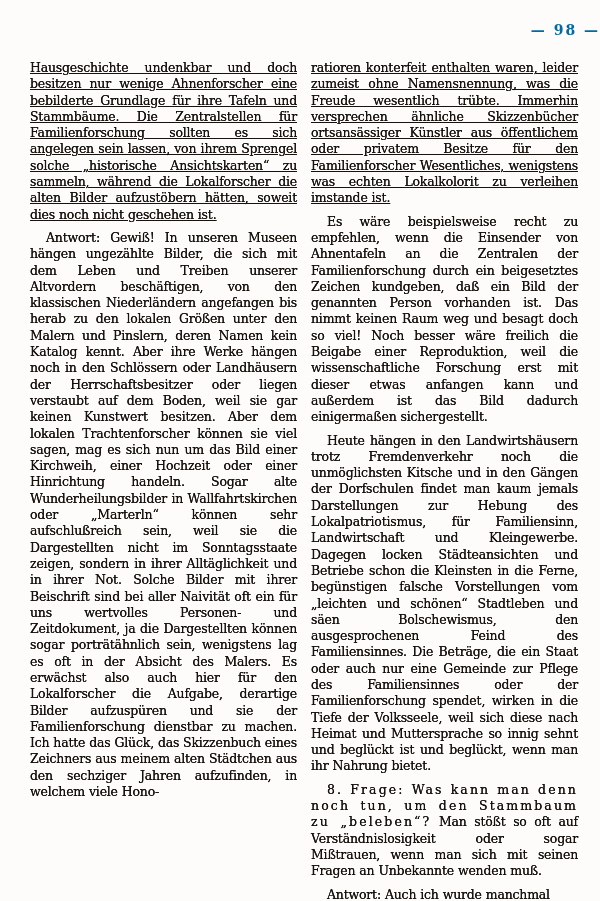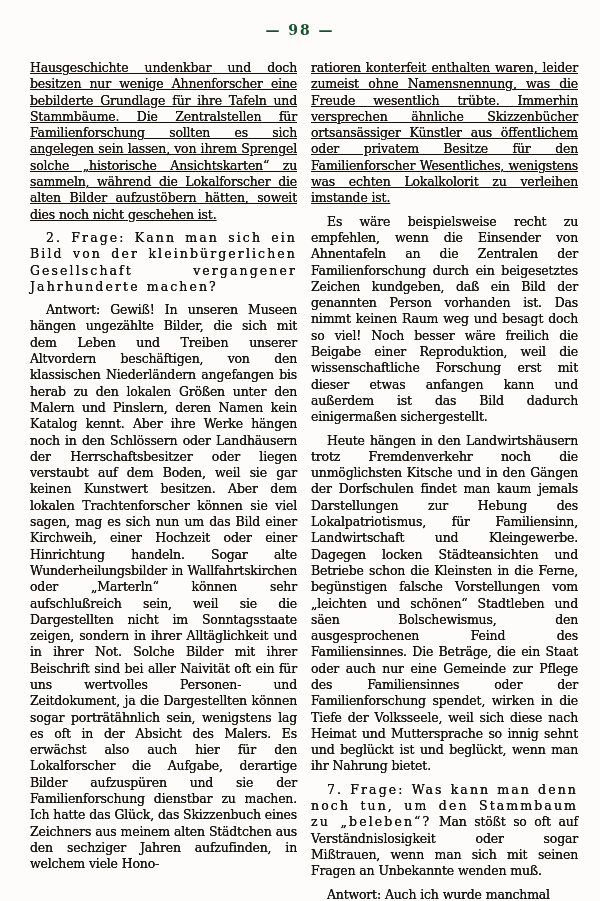--- a/index.html
+++ b/index.html
@@ -15,25 +15,25 @@
     color: #17120e;
     font-family: "DejaVu Serif", serif;
     overflow: hidden;
     box-sizing: border-box;
   }
   .page-number {
     position: absolute;
     top: 22px;
     left: 0;
     width: 600px;
-    text-align: center;
+    text-align: right;
     font-size: 14px;
     font-weight: bold;
     letter-spacing: 2px;
-    color: #14532d;
+    color: #0369a1;
   }
   .columns {
     position: absolute;
     top: 60px;
     left: 30px;
     width: 548px;
     display: flex;
     gap: 14px;
   }
   .column {
@@ -69,29 +69,28 @@
 <body>
 
 <div class="page">
 
   <div class="page-number">— 98 —</div>
 
   <div class="columns">
 
     <div class="column">
       <p class="no-indent">Hausgeschichte undenkbar und doch besitzen nur wenige Ahnenforscher eine bebilderte Grundlage für ihre Tafeln und Stammbäume. Die Zentralstellen für Familienforschung sollten es sich angelegen sein lassen, von ihrem Sprengel solche „historische Ansichtskarten“ zu sammeln, während die Lokalforscher die alten Bilder aufzustöbern hätten, soweit dies noch nicht geschehen ist.</p>
-      <p class="question indent">2. Frage: Kann man sich ein Bild von der kleinbürgerlichen Gesellschaft vergangener Jahrhunderte machen?</p>
       <p class="indent">Antwort: Gewiß! In unseren Museen hängen ungezählte Bilder, die sich mit dem Leben und Treiben unserer Altvordern beschäftigen, von den klassischen Niederländern angefangen bis herab zu den lokalen Größen unter den Malern und Pinslern, deren Namen kein Katalog kennt. Aber ihre Werke hängen noch in den Schlössern oder Landhäusern der Herrschaftsbesitzer oder liegen verstaubt auf dem Boden, weil sie gar keinen Kunstwert besitzen. Aber dem lokalen Trachtenforscher können sie viel sagen, mag es sich nun um das Bild einer Kirchweih, einer Hochzeit oder einer Hinrichtung handeln. Sogar alte Wunderheilungsbilder in Wallfahrtskirchen oder „Marterln“ können sehr aufschlußreich sein, weil sie die Dargestellten nicht im Sonntagsstaate zeigen, sondern in ihrer Alltäglichkeit und in ihrer Not. Solche Bilder mit ihrer Beischrift sind bei aller Naivität oft ein für uns wertvolles Personen- und Zeitdokument, ja die Dargestellten können sogar porträtähnlich sein, wenigstens lag es oft in der Absicht des Malers. Es erwächst also auch hier für den Lokalforscher die Aufgabe, derartige Bilder aufzuspüren und sie der Familienforschung dienstbar zu machen. Ich hatte das Glück, das Skizzenbuch eines Zeichners aus meinem alten Städtchen aus den sechziger Jahren aufzufinden, in welchem viele Hono-</p>
     </div>
 
     <div class="column">
       <p class="no-indent">ratioren konterfeit enthalten waren, leider zumeist ohne Namensnennung, was die Freude wesentlich trübte. Immerhin versprechen ähnliche Skizzenbücher ortsansässiger Künstler aus öffentlichem oder privatem Besitze für den Familienforscher Wesentliches, wenigstens was echten Lokalkolorit zu verleihen imstande ist.</p>
       <p class="indent">Es wäre beispielsweise recht zu empfehlen, wenn die Einsender von Ahnentafeln an die Zentralen der Familienforschung durch ein beigesetztes Zeichen kundgeben, daß ein Bild der genannten Person vorhanden ist. Das nimmt keinen Raum weg und besagt doch so viel! Noch besser wäre freilich die Beigabe einer Reproduktion, weil die wissenschaftliche Forschung erst mit dieser etwas anfangen kann und außerdem ist das Bild dadurch einigermaßen sichergestellt.</p>
       <p class="indent">Heute hängen in den Landwirtshäusern trotz Fremdenverkehr noch die unmöglichsten Kitsche und in den Gängen der Dorfschulen findet man kaum jemals Darstellungen zur Hebung des Lokalpatriotismus, für Familiensinn, Landwirtschaft und Kleingewerbe. Dagegen locken Städteansichten und Betriebe schon die Kleinsten in die Ferne, begünstigen falsche Vorstellungen vom „leichten und schönen“ Stadtleben und säen Bolschewismus, den ausgesprochenen Feind des Familiensinnes. Die Beträge, die ein Staat oder auch nur eine Gemeinde zur Pflege des Familiensinnes oder der Familienforschung spendet, wirken in die Tiefe der Volksseele, weil sich diese nach Heimat und Muttersprache so innig sehnt und beglückt ist und beglückt, wenn man ihr Nahrung bietet.</p>
       <p class="indent">
-        <span class="question-inline">7. Frage: Was kann man denn noch tun, um den Stammbaum zu „beleben“?</span>
+        <span class="question-inline">8. Frage: Was kann man denn noch tun, um den Stammbaum zu „beleben“?</span>
         <span>Man stößt so oft auf Verständnislosigkeit oder sogar Mißtrauen, wenn man sich mit seinen Fragen an Unbekannte wenden muß.</span>
       </p>
       <p class="indent">Antwort: Auch ich wurde manchmal</p>
     </div>
 
   </div>
 </div>
 
 </body></html>

